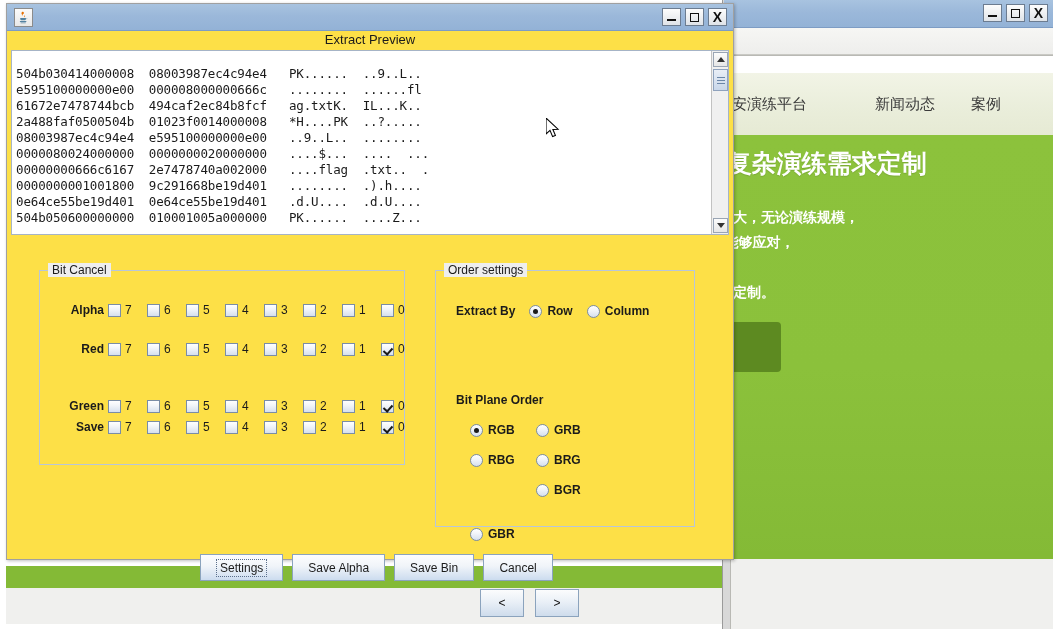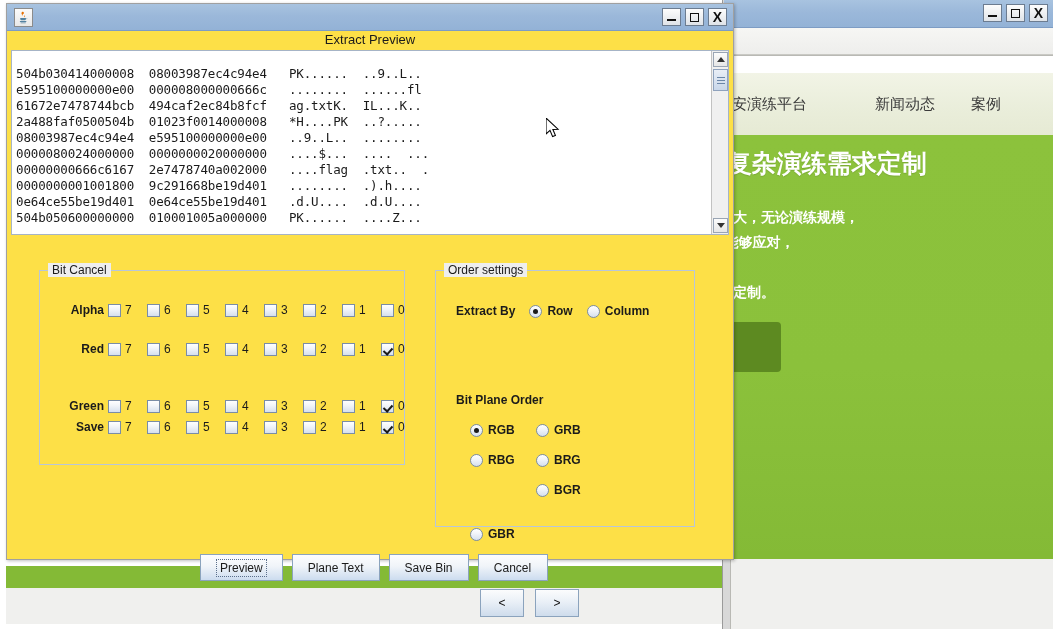--- a/index.html
+++ b/index.html
@@ -574,24 +574,24 @@
             <div class="bpo-cell radio-item" style="left: 66px; top: 60px;">
               <div class="rbox"></div>
               <span>BGR</span>
             </div>
           </div>
       </div>
 
 
       <div class="dlg-buttons" id="dlg-buttons">
           <div class="dbtn focused">
-            <span>Preview</span>
+            <span>Settings</span>
           </div>
           <div class="dbtn">
-            <span>Plane Text</span>
+            <span>Save Alpha</span>
           </div>
           <div class="dbtn">
             <span>Save Bin</span>
           </div>
           <div class="dbtn">
             <span>Cancel</span>
           </div>
         </div>
     </div>
   </div>

